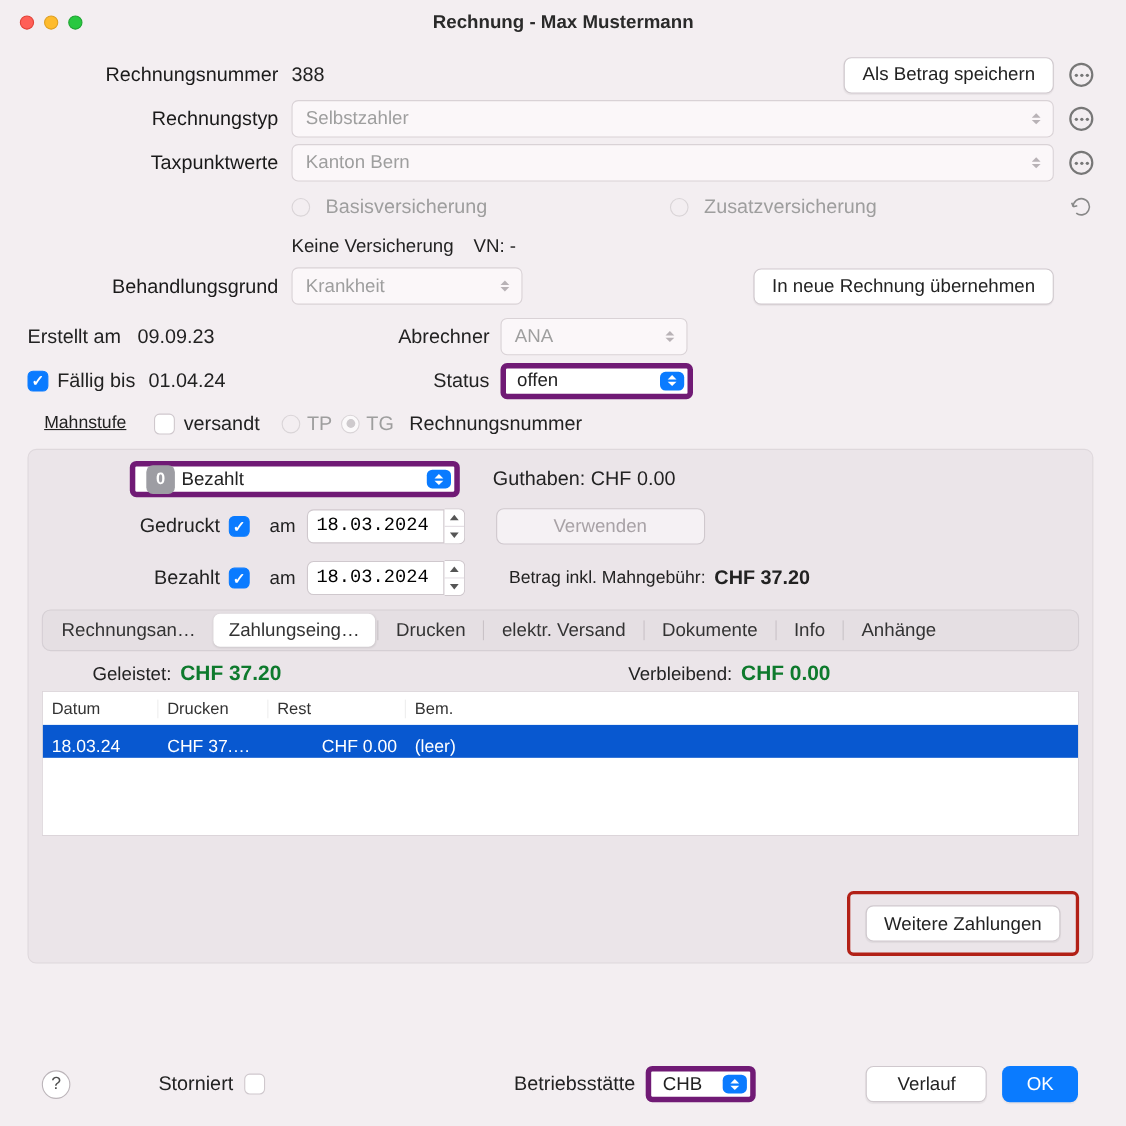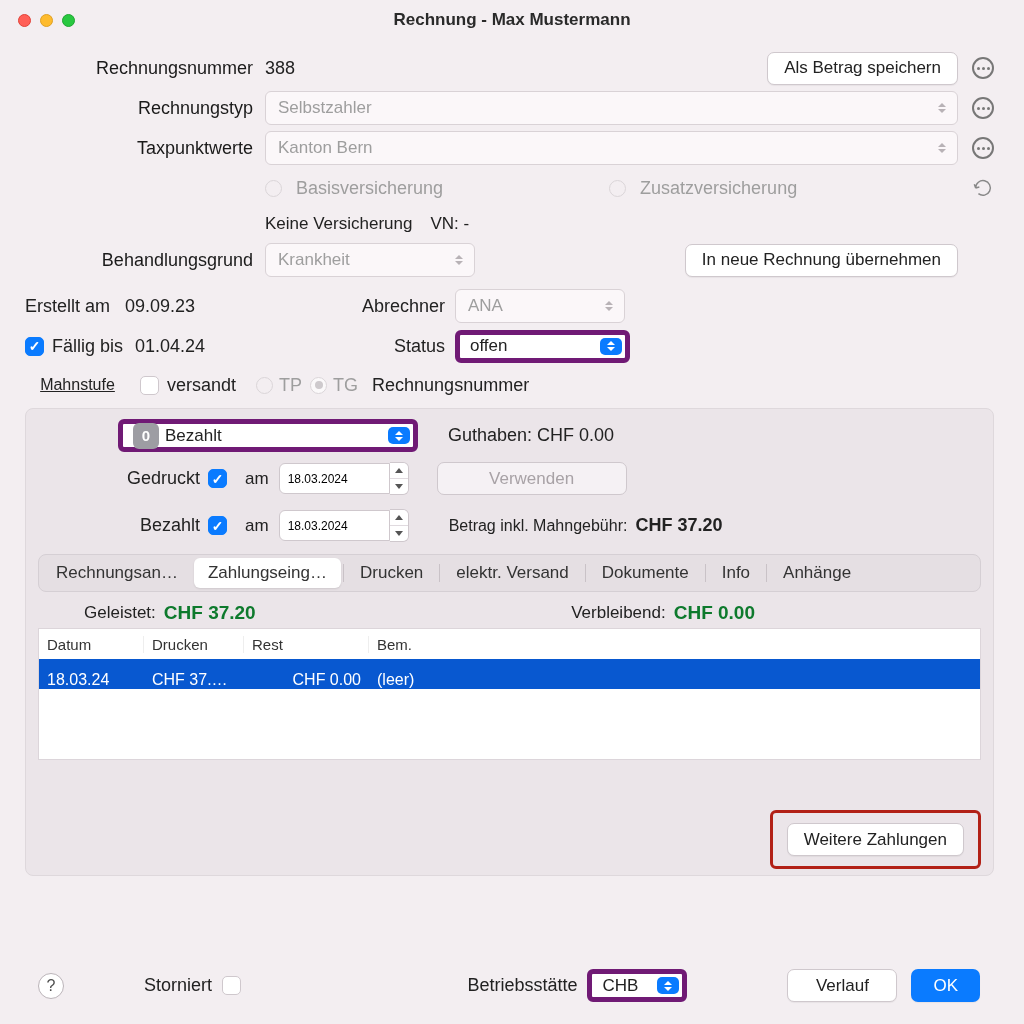--- a/index.html
+++ b/index.html
@@ -89,22 +89,22 @@
 
   .panel {
     background:#ebe5e9; border:1px solid #ded8dc; border-radius:8px;
     margin-top:6px; padding:10px 12px 6px;
   }
 
   .stepper {
     display:flex; align-items:center; height:33px;
   }
   .stepper input {
-    border:1px solid #cfc8cd; border-radius:6px 0 0 6px; height:31px; width:111px;
-    font-size:12px; padding:0 8px; background:#fff;
+    border:1px solid #cfc8cd; border-radius:6px 0 0 6px; height:31px; width:125px;
+    font-size:17px; padding:0 8px; background:#fff;font-family:Liberation Mono, monospace;
   }
   .step-btns { display:flex; flex-direction:column; border:1px solid #cfc8cd; border-left:none; border-radius:0 6px 6px 0; overflow:hidden; height:33px;}
   .step-btns div { width:18px; flex:1; display:flex; align-items:center; justify-content:center; background:#fff; }
   .step-btns div:first-child { border-bottom:1px solid #e0dadf; }
   .step-btns div::after { content:""; border-left:4px solid transparent; border-right:4px solid transparent; }
   .step-btns div:first-child::after { border-bottom:5px solid #555; }
   .step-btns div:last-child::after  { border-top:5px solid #555; }
 
   .doc-badge {
     width:26px; height:26px; background:#9d9da3; border-radius:6px; color:#fff;

